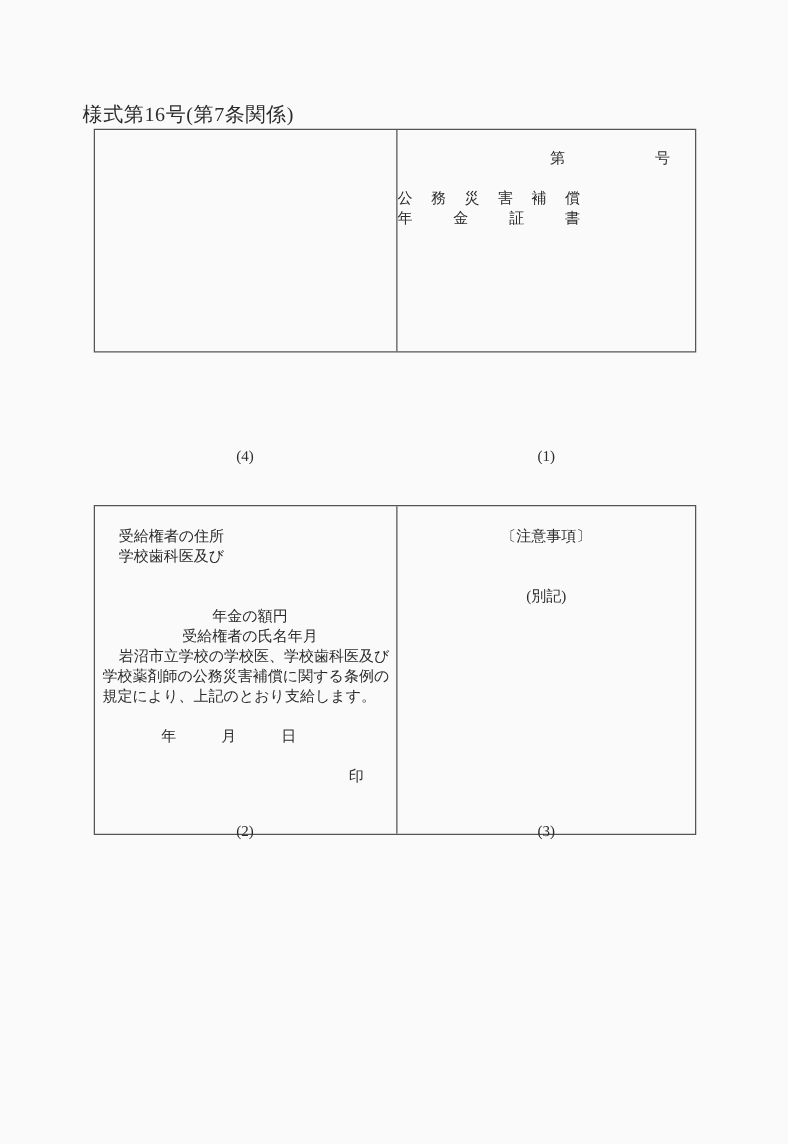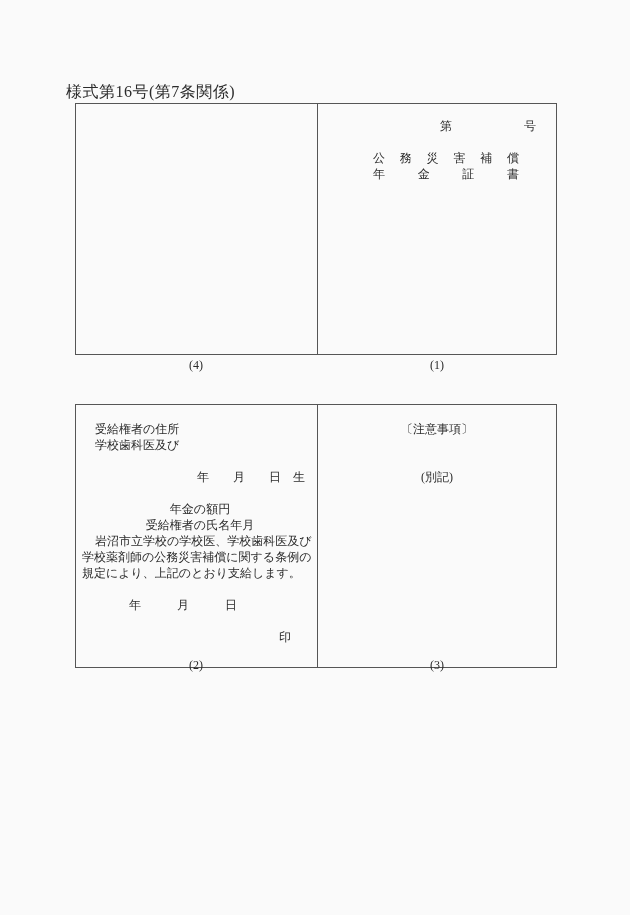--- a/index.html
+++ b/index.html
@@ -27,35 +27,34 @@
     letter-spacing: 0.5px;
   }
   .tbl {
     position: absolute;
     left: 75px;
     width: 482px;
     border: 1px solid var(--border);
     display: flex;
     background: var(--background);
   }
-  .tbl1 { top: 103px; height: 252px; }
+  .tbl1 { top: 103px; height: 179px; }
   .tbl2 { top: 404px; height: 264px; }
   .cell { height: 100%; overflow: hidden; }
   .cell-l { flex: 0 0 242px; border-right: 1px solid var(--border); }
   .cell-r { flex: 1; }
   .ln { height: 16px; line-height: 16px; white-space: nowrap; }
   .ind { padding-left: 13px; }
   .right { text-align: right; }
   .pr6 { padding-right: 6px; }
   .pr20 { padding-right: 20px; }
   .flexln { display: flex; justify-content: center; padding-right: 6px; }
   
   .cell-cert { padding-top: 14px; }
   .cert-title {
-    margin-left: 55px;
     width: 146px;
     text-align: justify;
     text-align-last: justify;
   }
   .cert-title .ln { text-align-last: justify; }
   
   .cell-grant { padding: 16px 6px 0 6px; }
   .dateln { padding-left: 47px; }
   
   .cell-notice { padding-top: 16px; text-align: center; }
@@ -91,21 +90,20 @@
     </div>
   </div>
   <div class="cap cap-row1 cap-left">(4)</div>
   <div class="cap cap-row1 cap-right">(1)</div>
 
   <div class="tbl tbl2">
     <div class="cell cell-l cell-grant">
       <div class="ln ind">受給権者の住所</div>
       <div class="ln ind">学校歯科医及び</div>
       <div class="ln"></div>
-      <div class="ln right pr6">年　　月　　日　生</div>
       <div class="ln"></div>
       <div class="ln ind flexln">
         <span>年金の額</span>
         <span>円</span>
       </div>
       <div class="ln ind flexln">
         <span>受給権者の氏名</span>
         <span>年</span>
         <span>月</span>
       </div>

